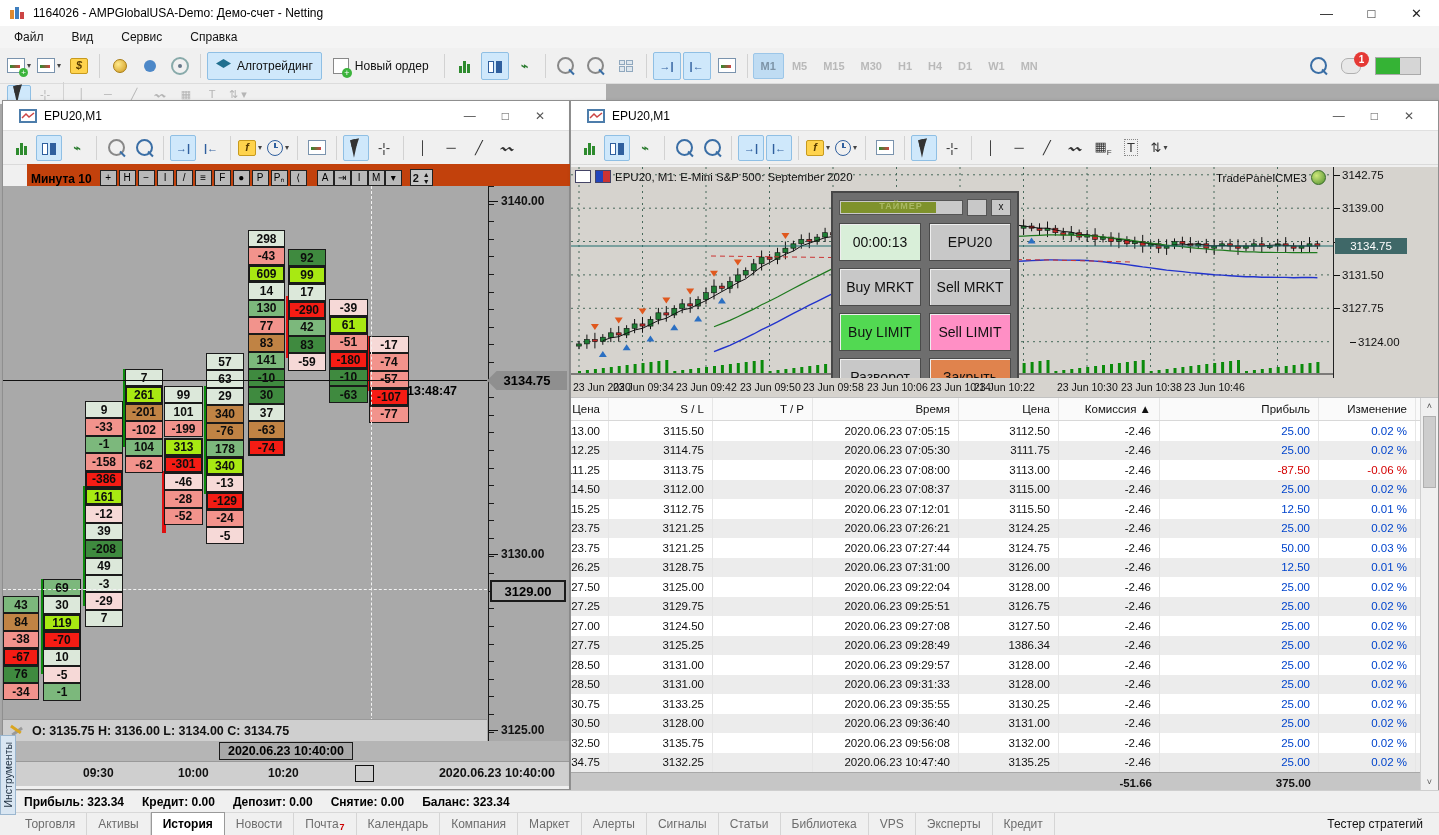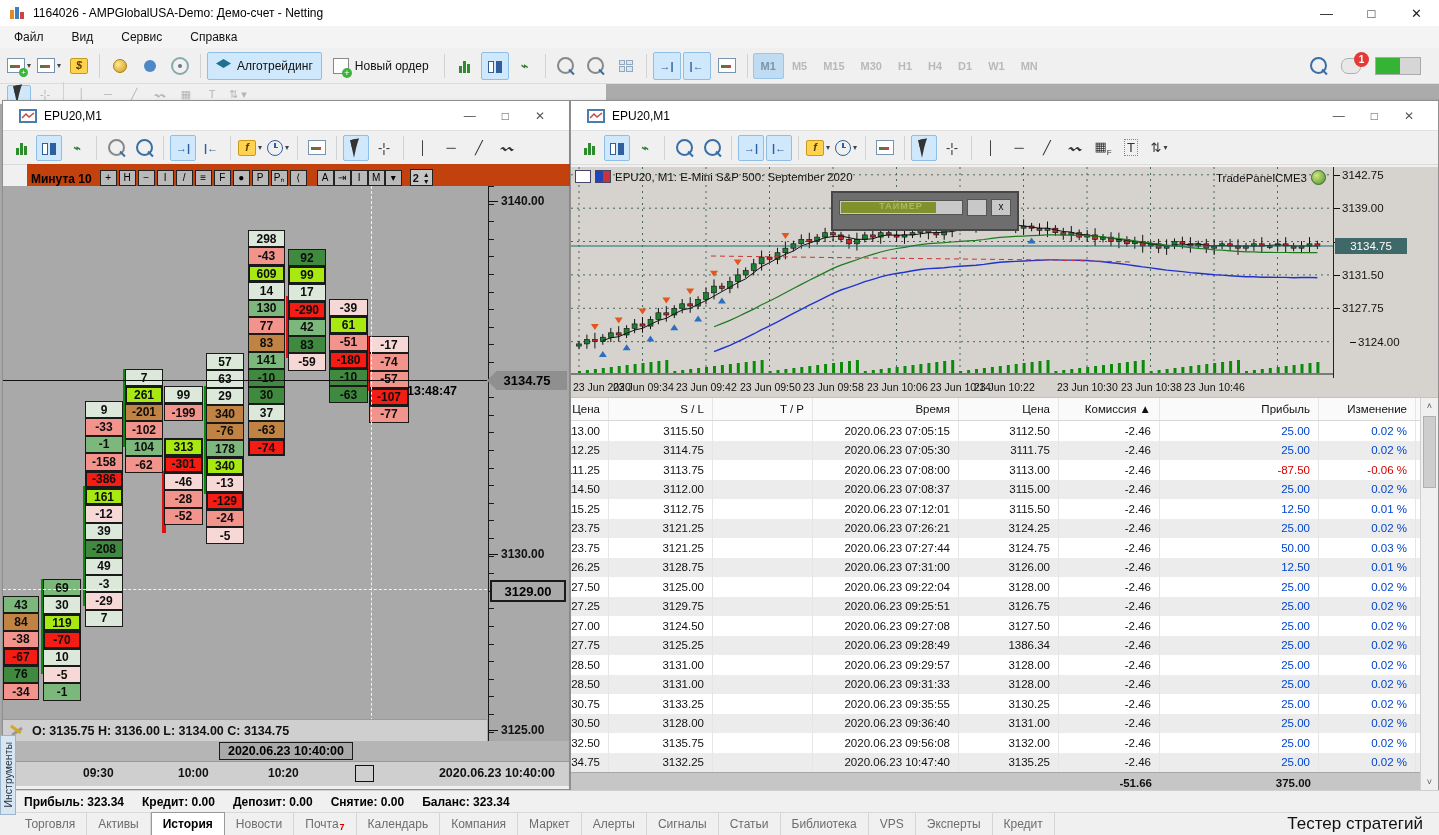--- a/index.html
+++ b/index.html
@@ -112,21 +112,21 @@
   #scrollv .thumb{position:absolute;left:2px;right:2px;top:18px;height:70px;background:#cdcdcd;border:1px solid #b0b0b0;}
   #scrollv .sarr.bot{position:absolute;bottom:0;left:0;right:0;}
   
   #statusbar{left:0;top:790px;width:1439px;height:22px;background:#f0f0f0;border-top:1px solid #cfcfcf;display:flex;align-items:center;gap:18px;padding-left:24px;box-sizing:border-box;}
   #statusbar .seg{font-size:12px;font-weight:bold;color:#000;}
   #statusbar .plus{position:absolute;left:5px;font-size:13px;color:#333;}
   #tabbar{left:0;top:812px;width:1439px;height:23px;background:#f0f0f0;border-top:1px solid #d8d8d8;display:flex;align-items:stretch;padding-left:14px;box-sizing:border-box;}
   .btab{display:flex;align-items:center;padding:0 11px;font-size:12px;color:#6d6d6d;border-right:1px solid #d5d5d5;position:relative;}
   .btab.active{background:#fff;color:#000;font-weight:bold;border:1px solid #9a9a9a;border-bottom:none;margin-top:-1px;}
   .btab .mbadge{color:#cc0000;font-size:9px;margin-left:1px;align-self:flex-end;padding-bottom:3px;font-weight:bold;}
-  #tester{margin-left:auto;display:flex;align-items:center;padding-right:16px;font-size:17px;color:#111;}
+  #tester{margin-left:auto;display:flex;align-items:center;padding-right:16px;font-size:12px;color:#111;}
   #toolboxtab{left:0;top:735px;width:14px;height:78px;background:#d9e6f2;border:1px solid #9ab6cf;overflow:hidden;display:flex;align-items:center;justify-content:center;}
   #toolboxtab span{writing-mode:vertical-rl;transform:rotate(180deg);font-size:10.5px;color:#234;white-space:nowrap;}
   
   .g{font-size:13px;color:#333;}
   .gsm{font-size:11px;color:#333;}
   .fbox{width:16px;height:14px;background:#ffd34d;border:1px solid #c79a1e;color:#5a3c00;font-style:italic;font-weight:bold;font-size:11px;line-height:13px;text-align:center;border-radius:2px;}
   .clock{width:14px;height:14px;border:1.5px solid #2f5f9e;border-radius:50%;position:relative;}
   .clock:before{content:"";position:absolute;left:6px;top:2px;width:1.5px;height:5px;background:#2f5f9e;}
   .clock:after{content:"";position:absolute;left:6px;top:6px;width:4px;height:1.5px;background:#2f5f9e;}
   .cursorg{width:0;height:0;border-left:5px solid #333;border-right:4px solid transparent;border-bottom:11px solid transparent;border-top:7px solid #333;transform:rotate(-12deg);}
@@ -454,21 +454,21 @@
           <div class="cell n1" style="left: 82px; top: 406.4px; width: 38px; height: 17.4px;">-29</div>
           <div class="cell p1" style="left: 82px; top: 423.8px; width: 38px; height: 17.4px;">7</div>
           <div class="cell p1" style="left: 122px; top: 183px; width: 38px; height: 17.4px;">7</div>
           <div class="cell hp" style="left: 122px; top: 200.4px; width: 38px; height: 17.4px;">261</div>
           <div class="cell mx" style="left: 122px; top: 217.8px; width: 38px; height: 17.4px;">-201</div>
           <div class="cell n2" style="left: 122px; top: 235.2px; width: 38px; height: 17.4px;">-102</div>
           <div class="cell p2" style="left: 122px; top: 252.6px; width: 38px; height: 17.4px;">104</div>
           <div class="cell n2" style="left: 122px; top: 270px; width: 38px; height: 17.4px;">-62</div>
           <div class="cell p1" style="left: 161px; top: 200px; width: 39px; height: 17.4px;">99</div>
           <div class="cell p1" style="left: 161px; top: 217.4px; width: 39px; height: 17.4px;">101</div>
-          <div class="cell n2" style="left: 161px; top: 218px; width: 39px; height: 17.4px;">-199</div>
+          <div class="cell n2" style="left: 161px; top: 234px; width: 39px; height: 17.4px;">-199</div>
           <div class="cell hp" style="left: 161px; top: 252.2px; width: 39px; height: 17.4px;">313</div>
           <div class="cell hn" style="left: 161px; top: 269.6px; width: 39px; height: 17.4px;">-301</div>
           <div class="cell n1" style="left: 161px; top: 287px; width: 39px; height: 17.4px;">-46</div>
           <div class="cell n2" style="left: 161px; top: 304.4px; width: 39px; height: 17.4px;">-28</div>
           <div class="cell n2" style="left: 161px; top: 321.8px; width: 39px; height: 17.4px;">-52</div>
           <div class="cell p1" style="left: 203px; top: 167px; width: 38px; height: 17.4px;">57</div>
           <div class="cell p1" style="left: 203px; top: 184.4px; width: 38px; height: 17.4px;">63</div>
           <div class="cell p1" style="left: 203px; top: 201.8px; width: 38px; height: 17.4px;">29</div>
           <div class="cell mx" style="left: 203px; top: 219.2px; width: 38px; height: 17.4px;">340</div>
           <div class="cell mx" style="left: 203px; top: 236.6px; width: 38px; height: 17.4px;">-76</div>
@@ -983,20 +983,38 @@
 
       <div id="tpanel">
         <div id="ttitle">
           <div id="ttimerbar">
               <i></i>
               <span>ТАЙМЕР</span>
             </div>
           <div class="tpsm"></div>
           <div class="tpsm">x</div>
         </div>
+        <div id="tpbody">
+            <div class="trow">
+              <div class="pbtn timer">00:00:13</div>
+              <div class="pbtn">EPU20</div>
+            </div>
+            <div class="trow">
+              <div class="pbtn">Buy MRKT</div>
+              <div class="pbtn">Sell MRKT</div>
+            </div>
+            <div class="trow">
+              <div class="pbtn buy">Buy LIMIT</div>
+              <div class="pbtn sell">Sell LIMIT</div>
+            </div>
+            <div class="trow">
+              <div class="pbtn">Разворот</div>
+              <div class="pbtn closebtn">Закрыть</div>
+            </div>
+          </div>
       </div>
     </div>
     <div id="rxaxis" class="abs">
         <span style="left: 2px;">23 Jun 2020</span>
         <span style="left: 42px;">23 Jun 09:34</span>
         <span style="left: 105px;">23 Jun 09:42</span>
         <span style="left: 169px;">23 Jun 09:50</span>
         <span style="left: 232px;">23 Jun 09:58</span>
         <span style="left: 296px;">23 Jun 10:06</span>
         <span style="left: 359px;">23 Jun 10:14</span>

